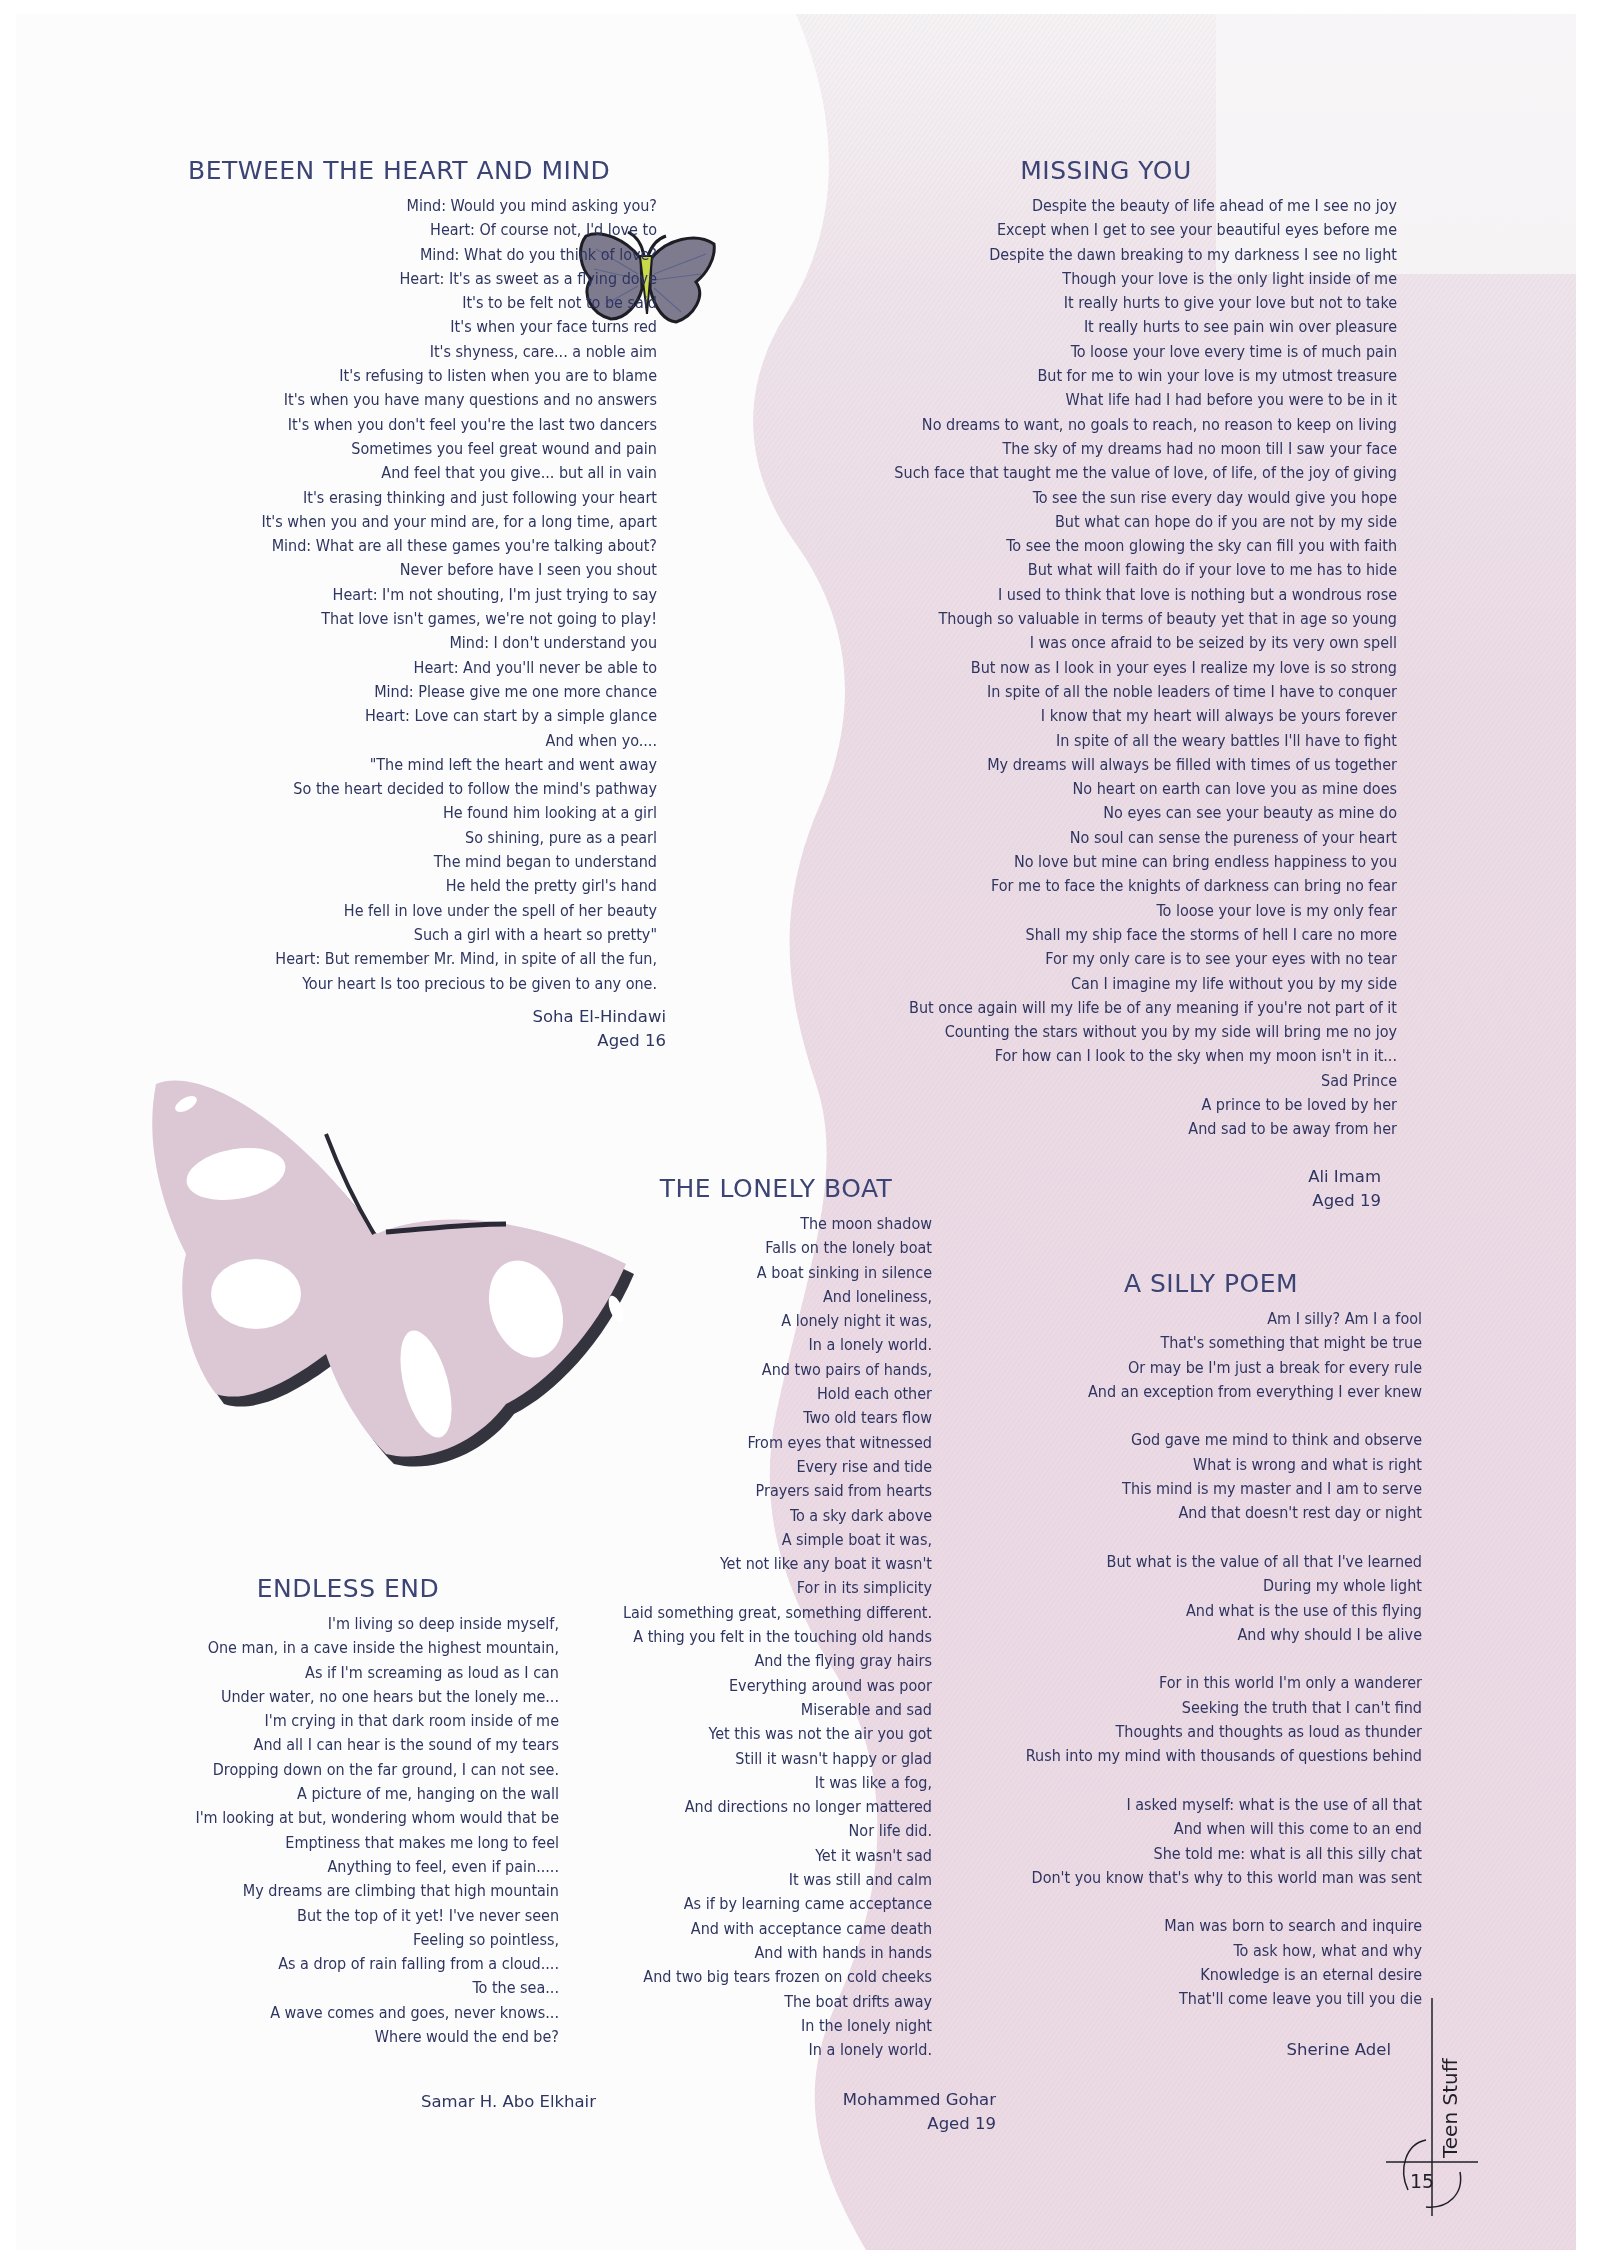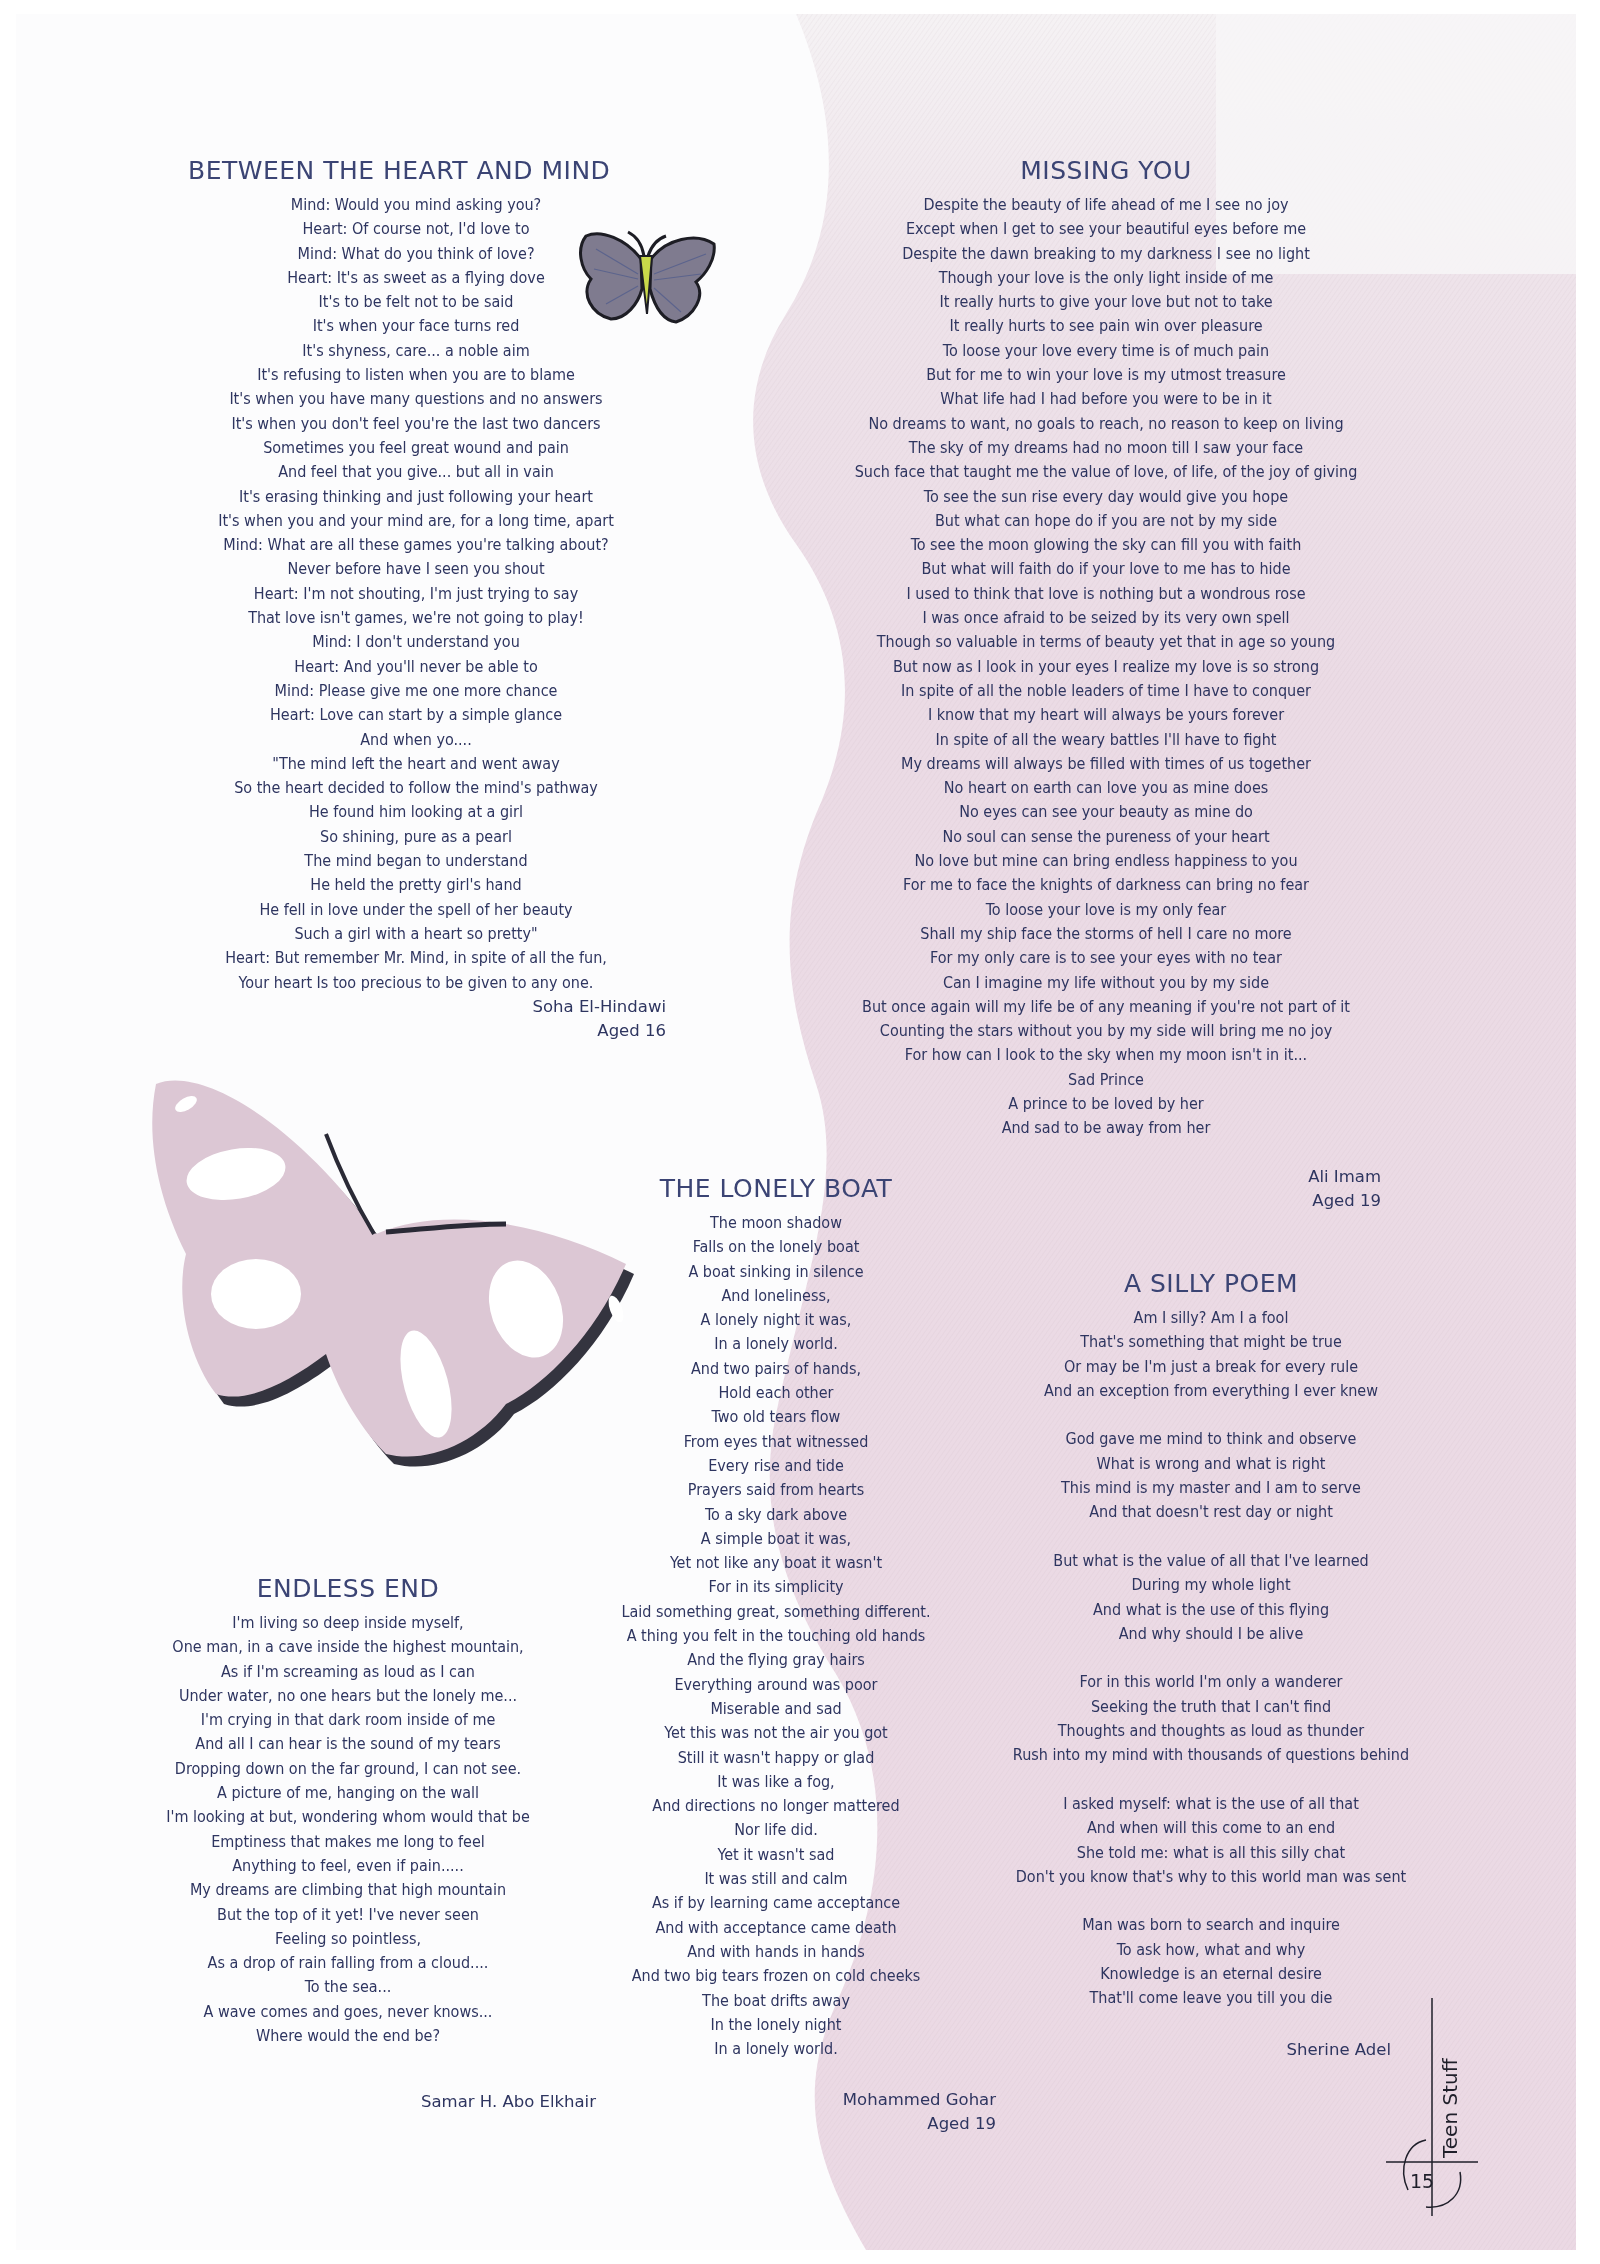--- a/index.html
+++ b/index.html
@@ -13,21 +13,21 @@
     position: absolute; left: 16px; top: 14px; width: 1560px; height: 2236px;
     background: #fcfcfd; overflow: hidden;
   }
   .pink-wave { position: absolute; left: 0; top: 0; width: 1560px; height: 2236px; }
   .poem { position: absolute; text-align: center; }
   .poem-title {
     font-family: "DejaVu Sans", sans-serif;
     font-size: 25px; letter-spacing: 0.5px; color: #3b4474; margin: 0 0 8px 0;
     font-weight: normal; white-space: nowrap;
   }
-  .lines { margin: 0; padding: 0; list-style: none; }
+  .lines { margin: 9px; padding: 0; list-style: none; text-align: right; }
   .line {
     font-family: "DejaVu Sans Condensed", "DejaVu Sans", sans-serif;
     font-stretch: condensed;
     font-size: 16px; line-height: 24.3px; white-space: nowrap; color: #2e3560;
   }
   .line.blank { height: 24.3px; }
   .author, .age {
     font-size: 16.5px; line-height: 24px; white-space: nowrap; text-align: right;
   }
   .byline { position: absolute; text-align: right; margin-top: 26px; }
@@ -166,22 +166,22 @@
         <div class="line">But for me to win your love is my utmost treasure</div>
         <div class="line">What life had I had before you were to be in it</div>
         <div class="line">No dreams to want, no goals to reach, no reason to keep on living</div>
         <div class="line">The sky of my dreams had no moon till I saw your face</div>
         <div class="line">Such face that taught me the value of love, of life, of the joy of giving</div>
         <div class="line">To see the sun rise every day would give you hope</div>
         <div class="line">But what can hope do if you are not by my side</div>
         <div class="line">To see the moon glowing the sky can fill you with faith</div>
         <div class="line">But what will faith do if your love to me has to hide</div>
         <div class="line">I used to think that love is nothing but a wondrous rose</div>
+        <div class="line">Though so valuable in terms of beauty yet that in age so young</div>
         <div class="line">I was once afraid to be seized by its very own spell</div>
-        <div class="line">Though so valuable in terms of beauty yet that in age so young</div>
         <div class="line">But now as I look in your eyes I realize my love is so strong</div>
         <div class="line">In spite of all the noble leaders of time I have to conquer</div>
         <div class="line">I know that my heart will always be yours forever</div>
         <div class="line">In spite of all the weary battles I'll have to fight</div>
         <div class="line">My dreams will always be filled with times of us together</div>
         <div class="line">No heart on earth can love you as mine does</div>
         <div class="line">No eyes can see your beauty as mine do</div>
         <div class="line">No soul can sense the pureness of your heart</div>
         <div class="line">No love but mine can bring endless happiness to you</div>
         <div class="line">For me to face the knights of darkness can bring no fear</div>

